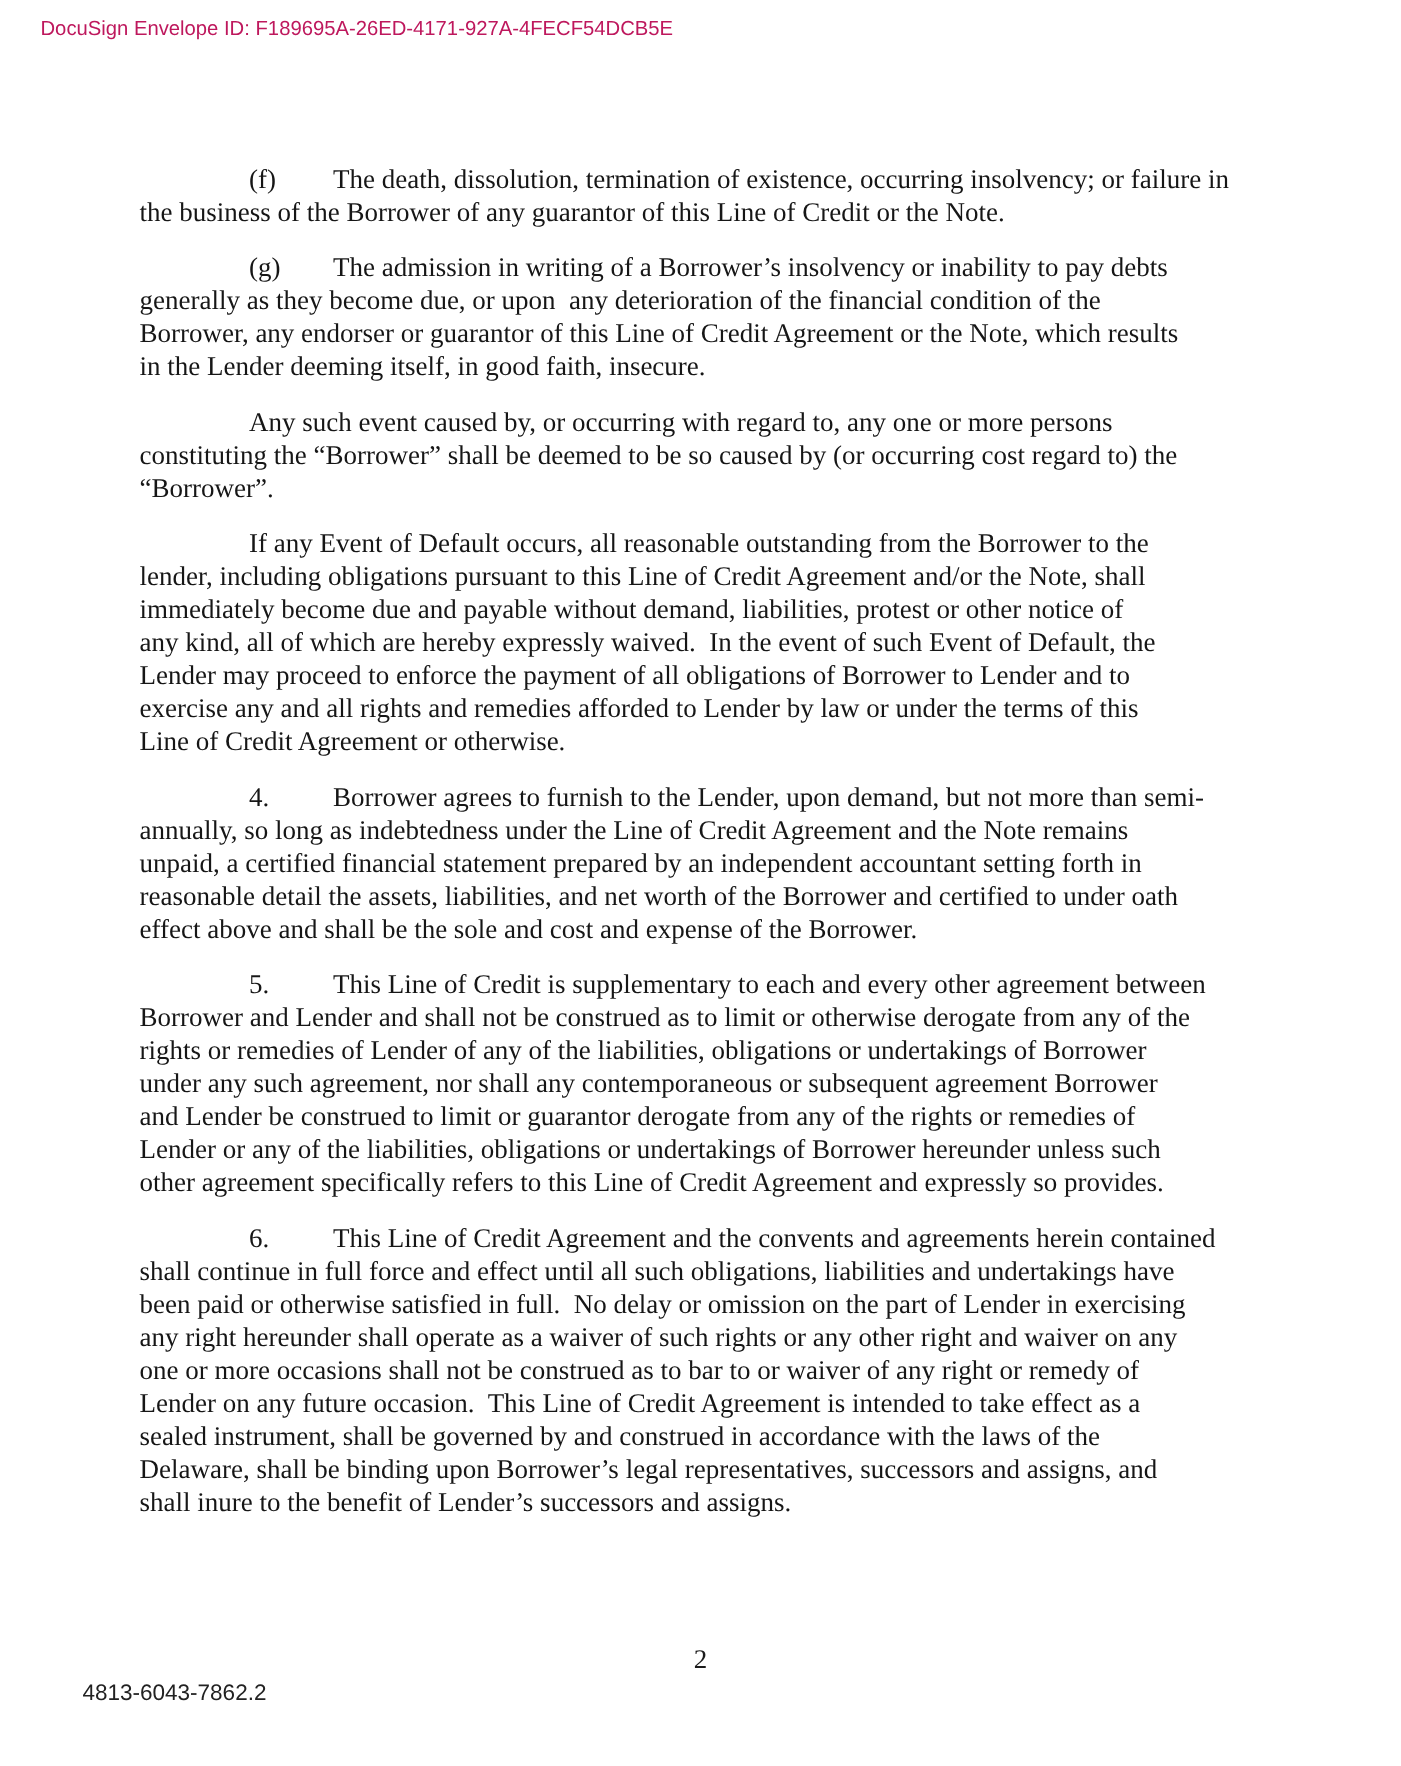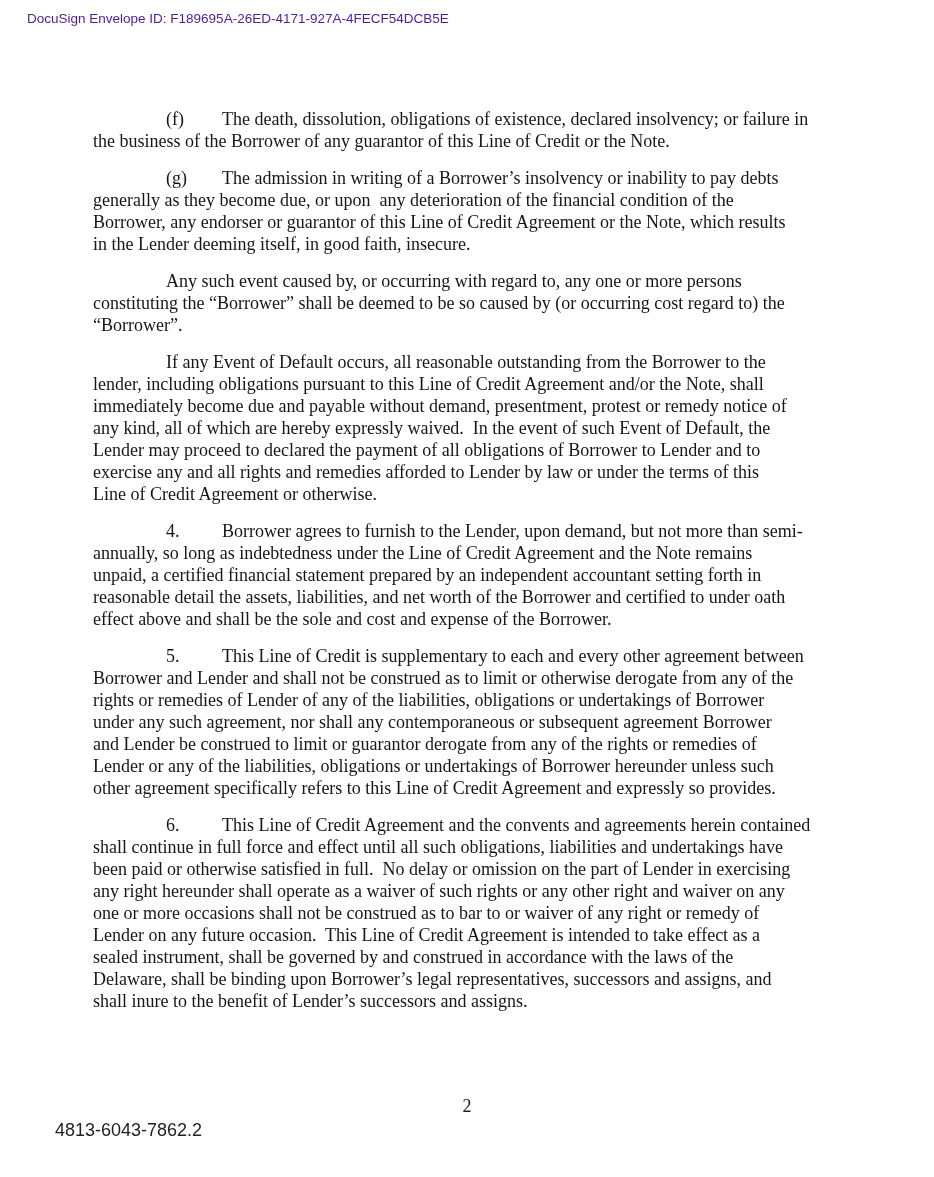--- a/index.html
+++ b/index.html
@@ -15,21 +15,21 @@
     overflow: hidden;
     font-family: "Liberation Serif", "DejaVu Serif", serif;
     color: #1b1b1b;
   }
   .docusign-header {
     position: absolute;
     left: 27px;
     top: 11px;
     font-family: "Liberation Sans", "DejaVu Sans", sans-serif;
     font-size: 13.5px;
-    color: #4c1d95;
+    color: #be185d;
     white-space: nowrap;
   }
   .doc-body {
     position: absolute;
     left: 93px;
     top: 108px;
     width: 754px;
     font-size: 18px;
     color: #161616;
   }
@@ -58,54 +58,54 @@
     width: 934px;
     text-align: center;
     font-size: 18px;
     color: #1b1b1b;
   }
   .doc-control-number {
     position: absolute;
     left: 55px;
     top: 1120px;
     font-family: "Liberation Sans", "DejaVu Sans", sans-serif;
-    font-size: 18px;
+    font-size: 15px;
     color: #222222;
     white-space: nowrap;
   }
 </style>
 </head>
 <body>
 
 <div class="page">
 
   <div class="docusign-header">DocuSign Envelope ID: F189695A-26ED-4171-927A-4FECF54DCB5E</div>
 
   <div class="doc-body" id="doc-body">
       <div class="para">
-        <div class="line first"><span class="para-label">(f)</span><span>The death, dissolution, obligations of existence, declared insolvency; or failure in</span></div>
+        <div class="line first"><span class="para-label">(f)</span><span>The death, dissolution, termination of existence, occurring insolvency; or failure in</span></div>
         <div class="line"><span>the business of the Borrower of any guarantor of this Line of Credit or the Note.</span></div>
       </div>
       <div class="para">
         <div class="line first"><span class="para-label">(g)</span><span>The admission in writing of a Borrower’s insolvency or inability to pay debts</span></div>
         <div class="line"><span>generally as they become due, or upon&nbsp; any deterioration of the financial condition of the</span></div>
         <div class="line"><span>Borrower, any endorser or guarantor of this Line of Credit Agreement or the Note, which results</span></div>
         <div class="line"><span>in the Lender deeming itself, in good faith, insecure.</span></div>
       </div>
       <div class="para">
         <div class="line first"><span>Any such event caused by, or occurring with regard to, any one or more persons</span></div>
         <div class="line"><span>constituting the “Borrower” shall be deemed to be so caused by (or occurring cost regard to) the</span></div>
         <div class="line"><span>“Borrower”.</span></div>
       </div>
       <div class="para">
         <div class="line first"><span>If any Event of Default occurs, all reasonable outstanding from the Borrower to the</span></div>
         <div class="line"><span>lender, including obligations pursuant to this Line of Credit Agreement and/or the Note, shall</span></div>
-        <div class="line"><span>immediately become due and payable without demand, presentment, protest or remedy notice of</span></div>
+        <div class="line"><span>immediately become due and payable without demand, liabilities, protest or other notice of</span></div>
         <div class="line"><span>any kind, all of which are hereby expressly waived.&nbsp; In the event of such Event of Default, the</span></div>
-        <div class="line"><span>Lender may proceed to declared the payment of all obligations of Borrower to Lender and to</span></div>
+        <div class="line"><span>Lender may proceed to enforce the payment of all obligations of Borrower to Lender and to</span></div>
         <div class="line"><span>exercise any and all rights and remedies afforded to Lender by law or under the terms of this</span></div>
         <div class="line"><span>Line of Credit Agreement or otherwise.</span></div>
       </div>
       <div class="para">
         <div class="line first"><span class="para-label">4.</span><span>Borrower agrees to furnish to the Lender, upon demand, but not more than semi-</span></div>
         <div class="line"><span>annually, so long as indebtedness under the Line of Credit Agreement and the Note remains</span></div>
         <div class="line"><span>unpaid, a certified financial statement prepared by an independent accountant setting forth in</span></div>
         <div class="line"><span>reasonable detail the assets, liabilities, and net worth of the Borrower and certified to under oath</span></div>
         <div class="line"><span>effect above and shall be the sole and cost and expense of the Borrower.</span></div>
       </div>

